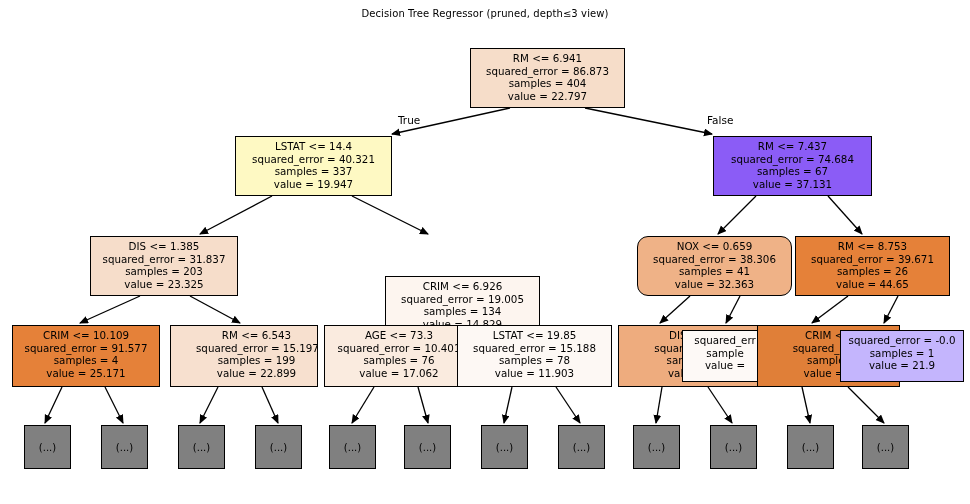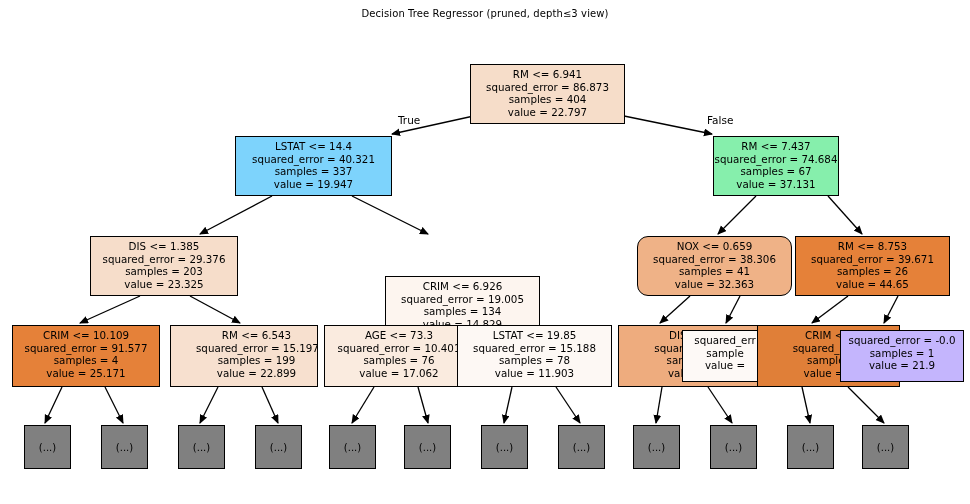--- a/index.html
+++ b/index.html
@@ -111,24 +111,24 @@
         <line x1="512" y1="387" x2="504" y2="423" stroke="#000000" stroke-width="1.3" marker-end="url(#arrowhead)"></line>
         <line x1="556" y1="387" x2="580" y2="423" stroke="#000000" stroke-width="1.3" marker-end="url(#arrowhead)"></line>
         <line x1="662" y1="387" x2="656" y2="423" stroke="#000000" stroke-width="1.3" marker-end="url(#arrowhead)"></line>
         <line x1="708" y1="387" x2="732" y2="423" stroke="#000000" stroke-width="1.3" marker-end="url(#arrowhead)"></line>
         <line x1="802" y1="387" x2="810" y2="423" stroke="#000000" stroke-width="1.3" marker-end="url(#arrowhead)"></line>
         <line x1="848" y1="387" x2="884" y2="423" stroke="#000000" stroke-width="1.3" marker-end="url(#arrowhead)"></line>
       </g>
   </svg>
 
   <div id="nodes-layer">
-      <div class="node" style="left: 470px; top: 48px; width: 155px; height: 60px; background: rgb(246, 221, 201); margin-top: 16px;"><span class="ln">RM &lt;= 6.941</span><span class="ln">squared_error = 86.873</span><span class="ln">samples = 404</span><span class="ln">value = 22.797</span></div>
-      <div class="node" style="left: 235px; top: 136px; width: 157px; height: 60px; background: #7dd3fc;"><span class="ln">LSTAT &lt;= 14.4</span><span class="ln">squared_error = 40.321</span><span class="ln">samples = 337</span><span class="ln">value = 19.947</span></div>
-      <div class="node" style="left: 713px; top: 136px; width: 126px; height: 60px; background: #86efac;"><span class="ln">RM &lt;= 7.437</span><span class="ln">squared_error = 74.684</span><span class="ln">samples = 67</span><span class="ln">value = 37.131</span></div>
-      <div class="node" style="left: 90px; top: 236px; width: 148px; height: 60px; background: rgb(246, 221, 202);"><span class="ln">DIS &lt;= 1.385</span><span class="ln">squared_error = 29.376</span><span class="ln">samples = 203</span><span class="ln">value = 23.325</span></div>
+      <div class="node" style="left: 470px; top: 48px; width: 155px; height: 60px; background: rgb(246, 221, 201);"><span class="ln">RM &lt;= 6.941</span><span class="ln">squared_error = 86.873</span><span class="ln">samples = 404</span><span class="ln">value = 22.797</span></div>
+      <div class="node" style="left: 235px; top: 136px; width: 157px; height: 60px; background: #fef9c3;"><span class="ln">LSTAT &lt;= 14.4</span><span class="ln">squared_error = 40.321</span><span class="ln">samples = 337</span><span class="ln">value = 19.947</span></div>
+      <div class="node" style="left: 713px; top: 136px; width: 159px; height: 60px; background: #8b5cf6;"><span class="ln">RM &lt;= 7.437</span><span class="ln">squared_error = 74.684</span><span class="ln">samples = 67</span><span class="ln">value = 37.131</span></div>
+      <div class="node" style="left: 90px; top: 236px; width: 148px; height: 60px; background: rgb(246, 221, 202);"><span class="ln">DIS &lt;= 1.385</span><span class="ln">squared_error = 31.837</span><span class="ln">samples = 203</span><span class="ln">value = 23.325</span></div>
       <div class="node" style="left: 385px; top: 236px; width: 155px; height: 60px; background: rgb(253, 245, 239); margin-top: 40px;"><span class="ln">CRIM &lt;= 6.926</span><span class="ln">squared_error = 19.005</span><span class="ln">samples = 134</span><span class="ln">value = 14.829</span></div>
       <div class="node" style="left: 637px; top: 236px; width: 155px; height: 60px; background: rgb(239, 178, 135); border-radius: 11px;"><span class="ln">NOX &lt;= 0.659</span><span class="ln">squared_error = 38.306</span><span class="ln">samples = 41</span><span class="ln">value = 32.363</span></div>
       <div class="node" style="left: 795px; top: 236px; width: 155px; height: 60px; background: rgb(229, 129, 57);"><span class="ln">RM &lt;= 8.753</span><span class="ln">squared_error = 39.671</span><span class="ln">samples = 26</span><span class="ln">value = 44.65</span></div>
       <div class="node" style="left: 12px; top: 325px; width: 148px; height: 62px; background: rgb(229, 129, 57);"><span class="ln">CRIM &lt;= 10.109</span><span class="ln">squared_error = 91.577</span><span class="ln">samples = 4</span><span class="ln">value = 25.171</span></div>
       <div class="node" style="left: 170px; top: 325px; width: 148px; height: 62px; background: rgb(247, 224, 207); padding-left: 25px;"><span class="ln">RM &lt;= 6.543</span><span class="ln">squared_error = 15.197</span><span class="ln">samples = 199</span><span class="ln">value = 22.899</span></div>
       <div class="node" style="left: 324px; top: 325px; width: 150px; height: 62px; background: rgb(250, 235, 223);"><span class="ln">AGE &lt;= 73.3</span><span class="ln">squared_error = 10.401</span><span class="ln">samples = 76</span><span class="ln">value = 17.062</span></div>
       <div class="node" style="left: 457px; top: 325px; width: 155px; height: 62px; background: rgb(253, 248, 244);"><span class="ln">LSTAT &lt;= 19.85</span><span class="ln">squared_error = 15.188</span><span class="ln">samples = 78</span><span class="ln">value = 11.903</span></div>
       <div class="node" style="left: 618px; top: 325px; width: 140px; height: 62px; background: rgb(238, 172, 126);"><span class="ln">DIS &lt;=</span><span class="ln">squared_erro</span><span class="ln">samples</span><span class="ln">value =</span></div>
       <div class="node" style="left: 682px; top: 330px; width: 86px; height: 52px; background: rgb(253, 249, 246);"><span class="ln">squared_err</span><span class="ln">sample</span><span class="ln">value =</span></div>
       <div class="node" style="left: 757px; top: 325px; width: 143px; height: 62px; background: rgb(224, 127, 56);"><span class="ln">CRIM &lt;=</span><span class="ln">squared_error</span><span class="ln">samples</span><span class="ln">value = 4</span></div>

